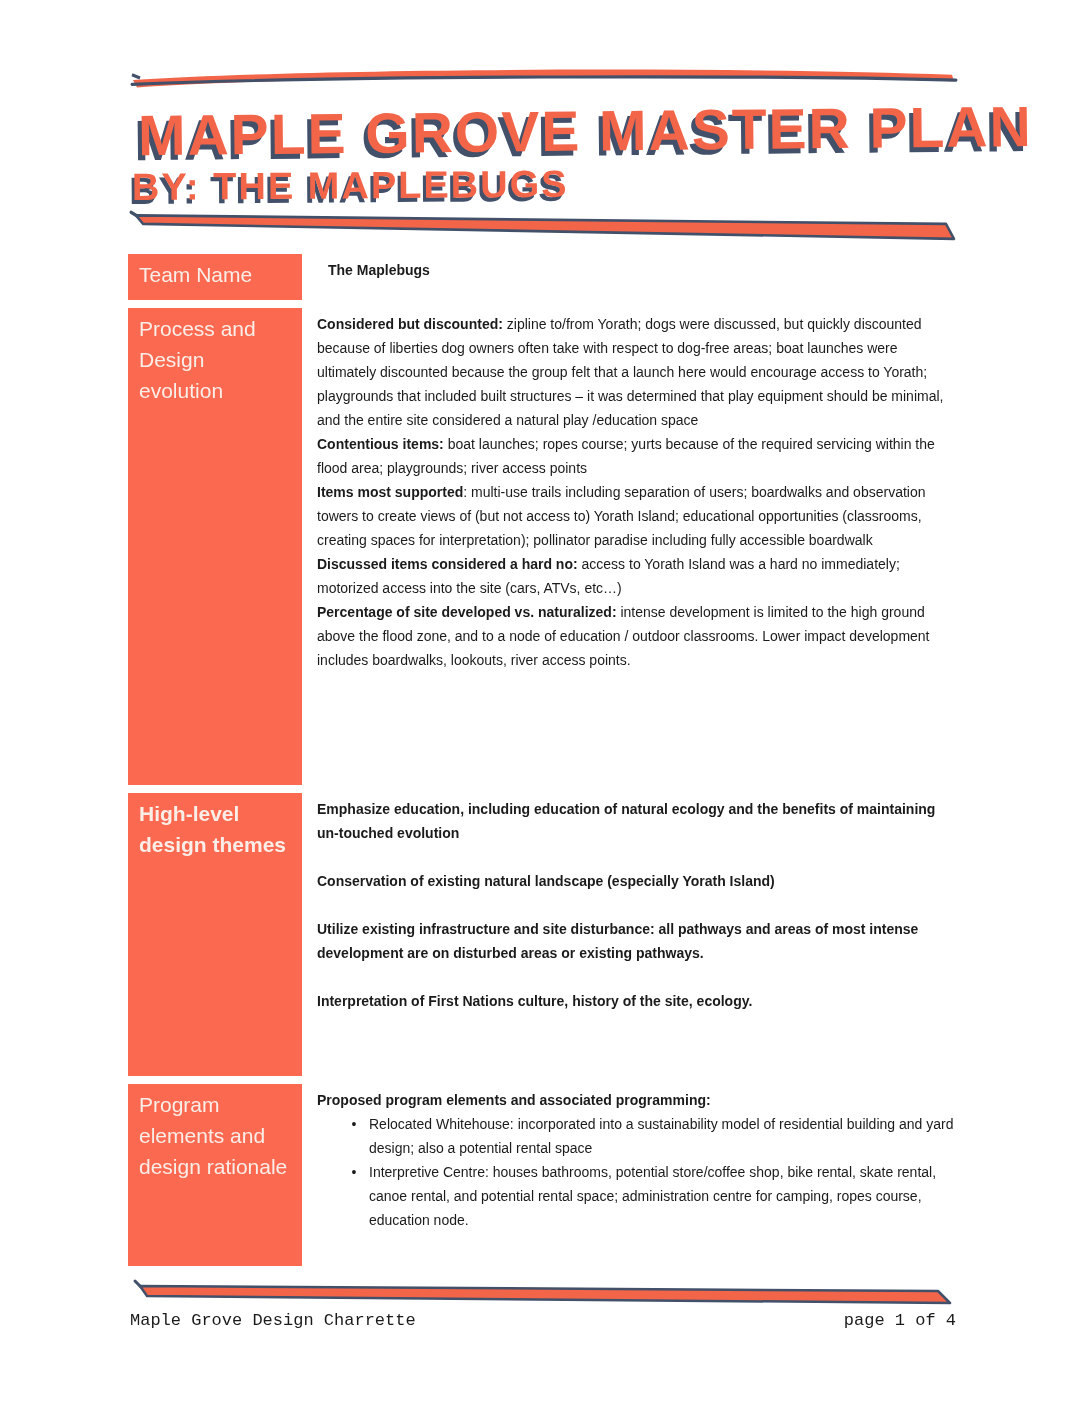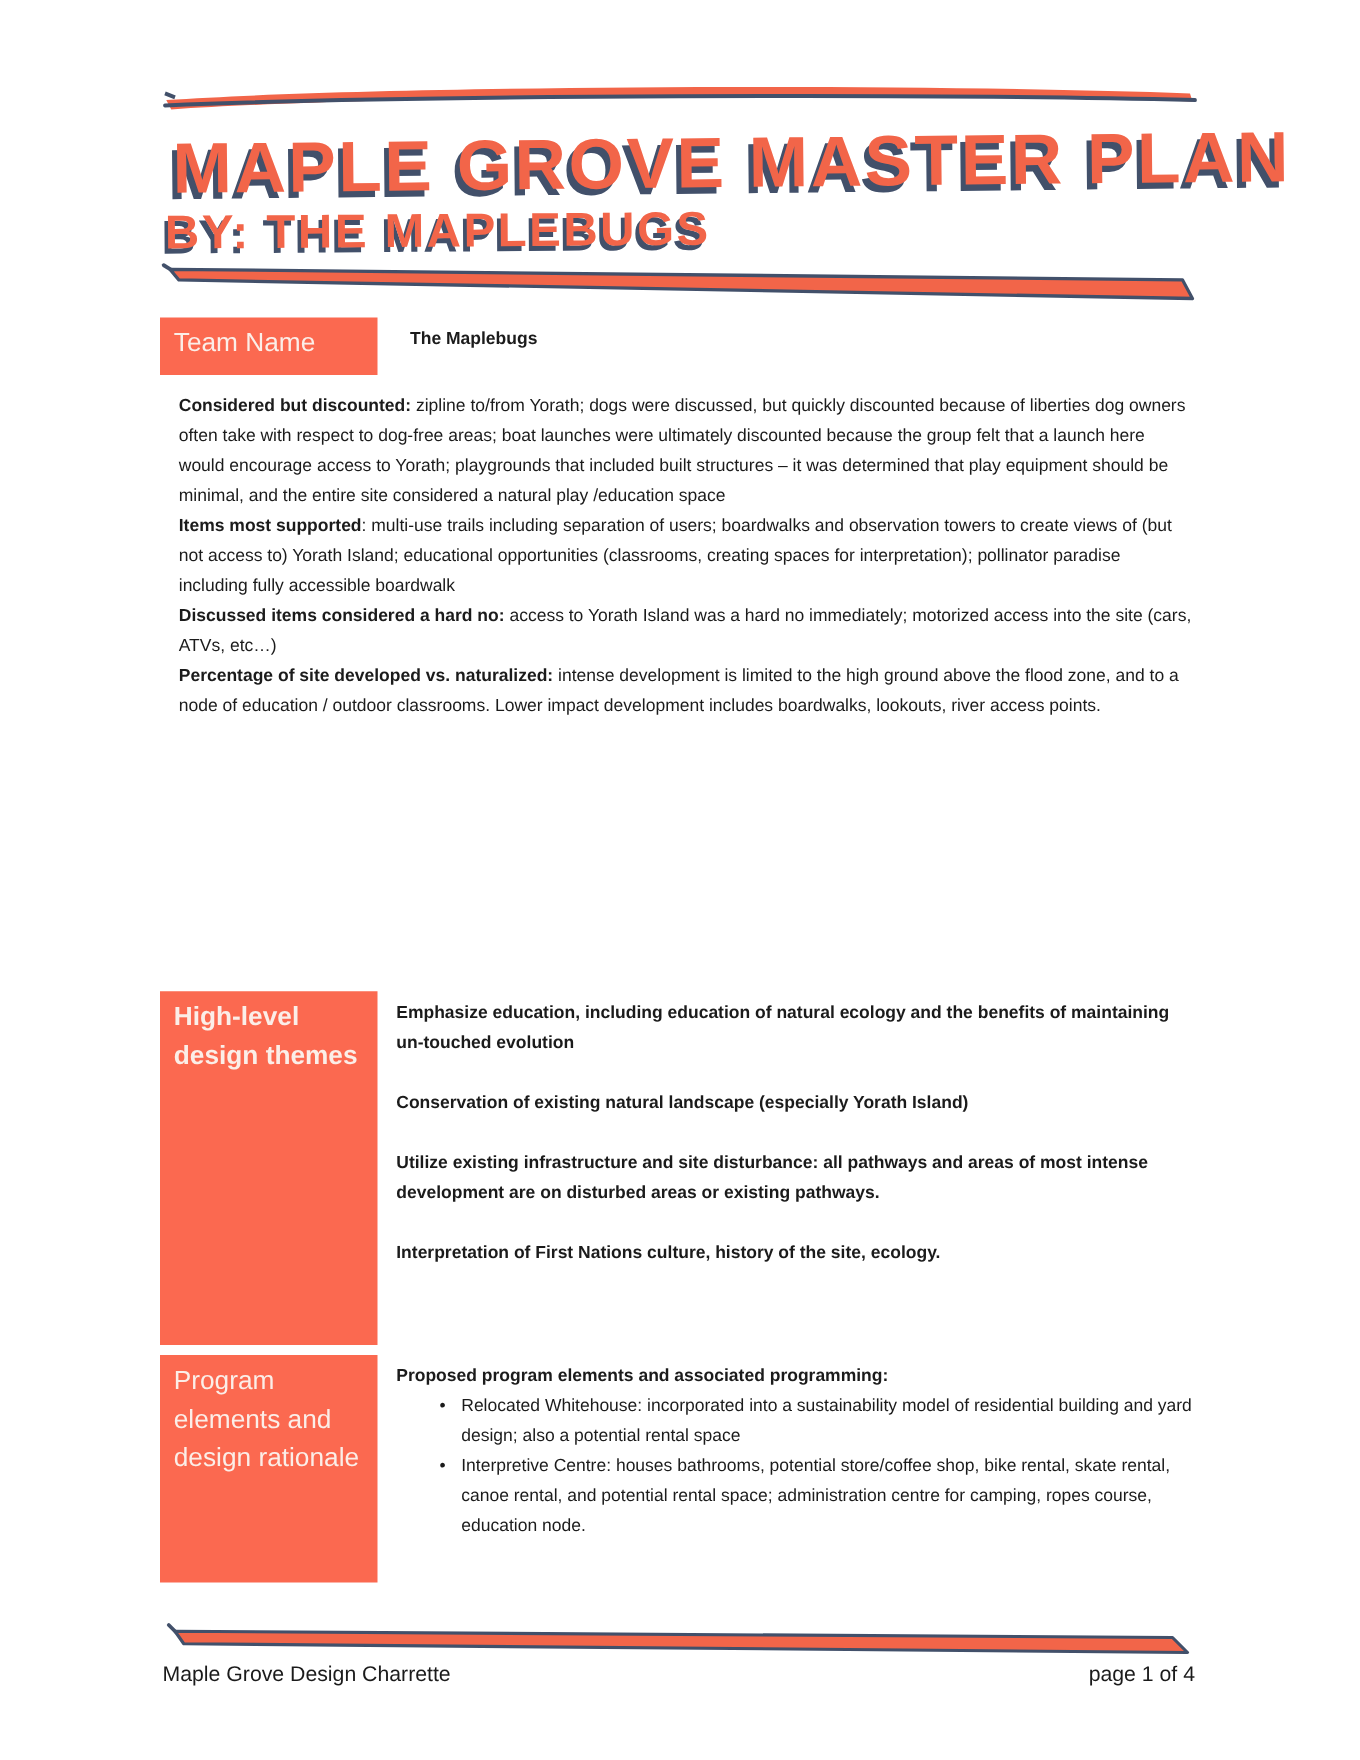--- a/index.html
+++ b/index.html
@@ -74,21 +74,21 @@
   .para.spaced{margin-bottom:24px;}
   .para.spaced:last-child{margin-bottom:0;}
   .para .b{font-weight:700;}
   .para.bullet{display:flex;}
   .para.bullet .dot{
     flex:0 0 30px;margin-left:22px;text-align:center;
   }
   .para.bullet .runs{flex:1;}
   
   .footer{
-    position:absolute;left:128px;right:130px;bottom:57px;
+    position:absolute;left:128px;right:130px;bottom:76px;font-family:Liberation Mono, monospace;
   }
   .footer .rule{height:30px;margin-bottom:2px;}
   .footer-textrow{
     display:flex;justify-content:space-between;
     font-size:17px;line-height:22px;
     padding:0 2px;
   }
 </style>
 </head>
 <body>
@@ -110,22 +110,26 @@
   </svg>
 
   <div class="table">
       <div class="trow">
         <div class="label-cell">Team Name</div>
         <div class="content-cell">
           <div class="para"><span class="runs"><span class="b">The Maplebugs</span></span></div>
         </div>
       </div>
       <div class="trow">
+        <div class="label-cell">Process and
+Design
+evolution</div>
         <div class="content-cell">
           <div class="para"><span class="runs"><span class="b">Considered but discounted:</span><span> zipline to/from Yorath; dogs were discussed, but quickly discounted because of liberties dog owners often take with respect to dog-free areas; boat launches were ultimately discounted because the group felt that a launch here would encourage access to Yorath; playgrounds that included built structures – it was determined that play equipment should be minimal, and the entire site considered a natural play /education space</span></span></div>
+          <div class="para"><span class="runs"><span class="b">Contentious items:</span><span> boat launches; ropes course; yurts because of the required servicing within the flood area; playgrounds; river access points</span></span></div>
           <div class="para"><span class="runs"><span class="b">Items most supported</span><span>: multi-use trails including separation of users; boardwalks and observation towers to create views of (but not access to) Yorath Island; educational opportunities (classrooms, creating spaces for interpretation); pollinator paradise including fully accessible boardwalk</span></span></div>
           <div class="para"><span class="runs"><span class="b">Discussed items considered a hard no:</span><span> access to Yorath Island was a hard no immediately; motorized access into the site (cars, ATVs, etc…)</span></span></div>
           <div class="para"><span class="runs"><span class="b">Percentage of site developed vs. naturalized:</span><span> intense development is limited to the high ground above the flood zone, and to a node of education / outdoor classrooms. Lower impact development includes boardwalks, lookouts, river access points.</span></span></div>
         </div>
       </div>
       <div class="trow">
         <div class="label-cell">High-level
 design themes</div>
         <div class="content-cell">
           <div class="para spaced"><span class="runs"><span>Emphasize education, including education of natural ecology and the benefits of maintaining un-touched evolution</span></span></div>

